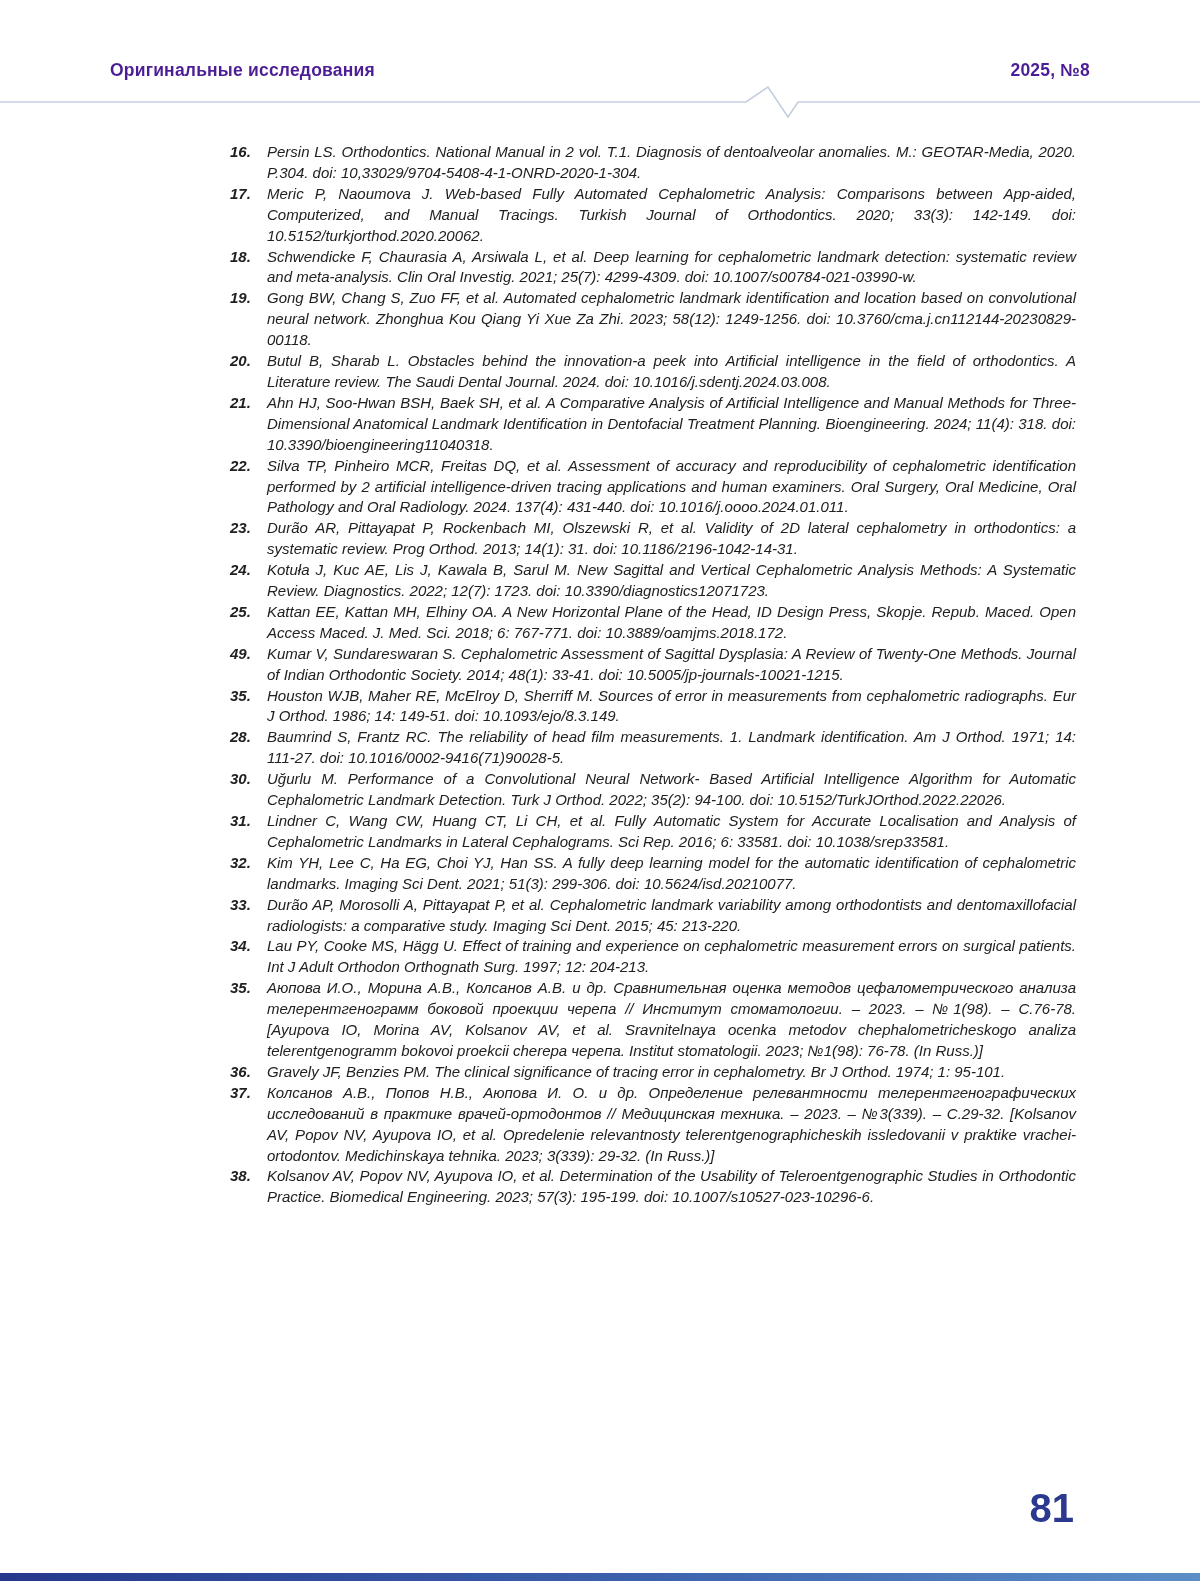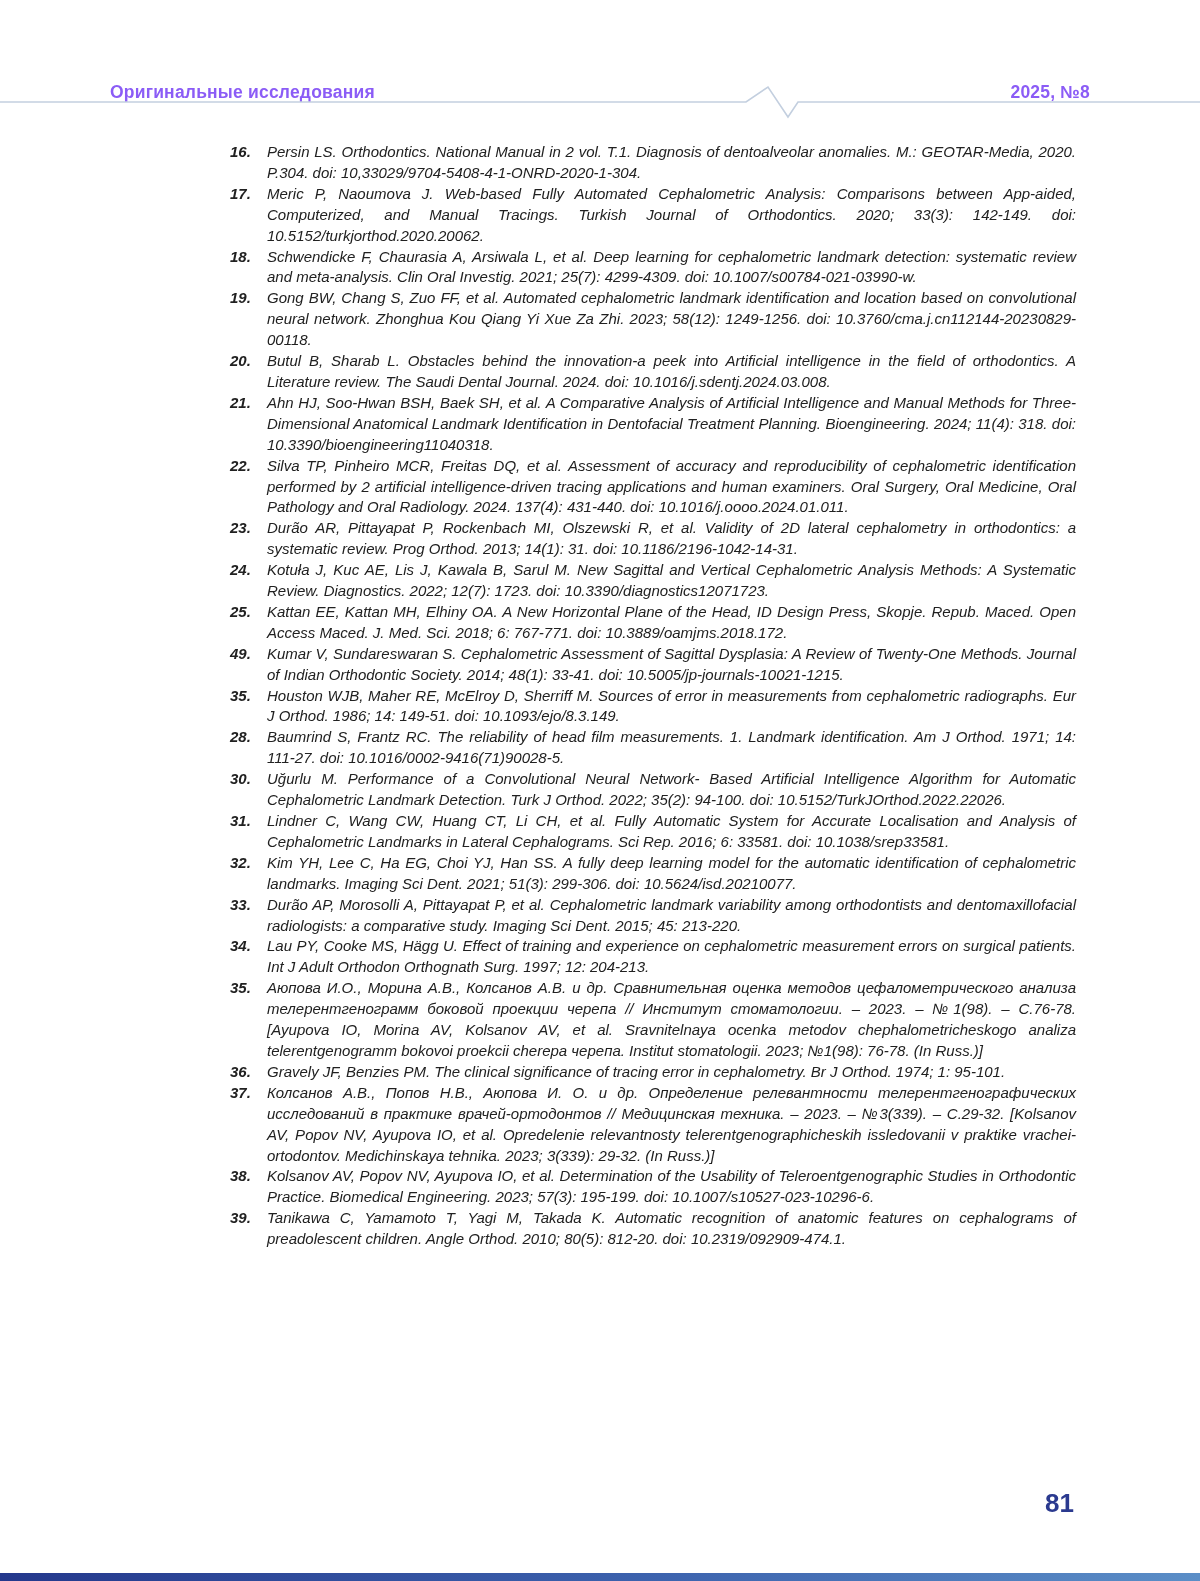--- a/index.html
+++ b/index.html
@@ -17,22 +17,21 @@
     position: absolute;
     top: 60px;
     left: 110px;
     right: 110px;
     display: flex;
     justify-content: space-between;
     align-items: baseline;
     font-weight: 700;
     font-size: 17.5px;
     letter-spacing: 0.2px;
-    color: #8b5cf6;
-    margin-top: 22px;
+    color: #4c1d95;
   }
   .divider-svg {
     position: absolute;
     top: 84px;
     left: 0;
     width: 1200px;
     height: 40px;
   }
   .refs {
     position: absolute;
@@ -53,22 +52,22 @@
     font-weight: 700;
     color: #212121;
   }
   .ref-text {
     flex: 1 1 auto;
     text-align: justify;
   }
   .page-number {
     position: absolute;
     right: 126px;
-    bottom: 62px;
-    font-size: 26px;
+    bottom: 50px;
+    font-size: 40px;
     font-weight: 700;
     color: #2b3a8f;
   }
   .footer-bar {
     position: absolute;
     left: 0;
     right: 0;
     bottom: 0;
     height: 8px;
     background: linear-gradient(90deg, #24388c 0%, #3d63ae 55%, #5b8ec7 100%);
@@ -170,23 +169,19 @@
         <span class="ref-text">Gravely JF, Benzies PM. The clinical significance of tracing error in cephalometry. Br J Orthod. 1974; 1: 95-101.</span>
       </div>
       <div class="ref-item">
         <span class="ref-num">37.</span>
         <span class="ref-text">Колсанов А.В., Попов Н.В., Аюпова И. О. и др. Определение релевантности телерентгенографических исследований в практике врачей-ортодонтов // Медицинская техника. – 2023. – №3(339). – С.29-32. [Kolsanov AV, Popov NV, Ayupova IO, et al. Opredelenie relevantnosty telerentgenographicheskih issledovanii v praktike vrachei- ortodontov. Medichinskaya tehnika. 2023; 3(339): 29-32. (In Russ.)]</span>
       </div>
       <div class="ref-item">
         <span class="ref-num">38.</span>
         <span class="ref-text">Kolsanov AV, Popov NV, Ayupova IO, et al. Determination of the Usability of Teleroentgenographic Studies in Orthodontic Practice. Biomedical Engineering. 2023; 57(3): 195-199. doi: 10.1007/s10527-023-10296-6.</span>
       </div>
-      <div class="ref-item">
-        <span class="ref-num">39.</span>
-        <span class="ref-text">Tanikawa C, Yamamoto T, Yagi M, Takada K. Automatic recognition of anatomic features on cephalograms of preadolescent children. Angle Orthod. 2010; 80(5): 812-20. doi: 10.2319/092909-474.1.</span>
-      </div>
     </main>
 
   <div class="page-number">81</div>
 
   <div class="footer-bar"></div>
 
 </div>
 
 </body></html>

